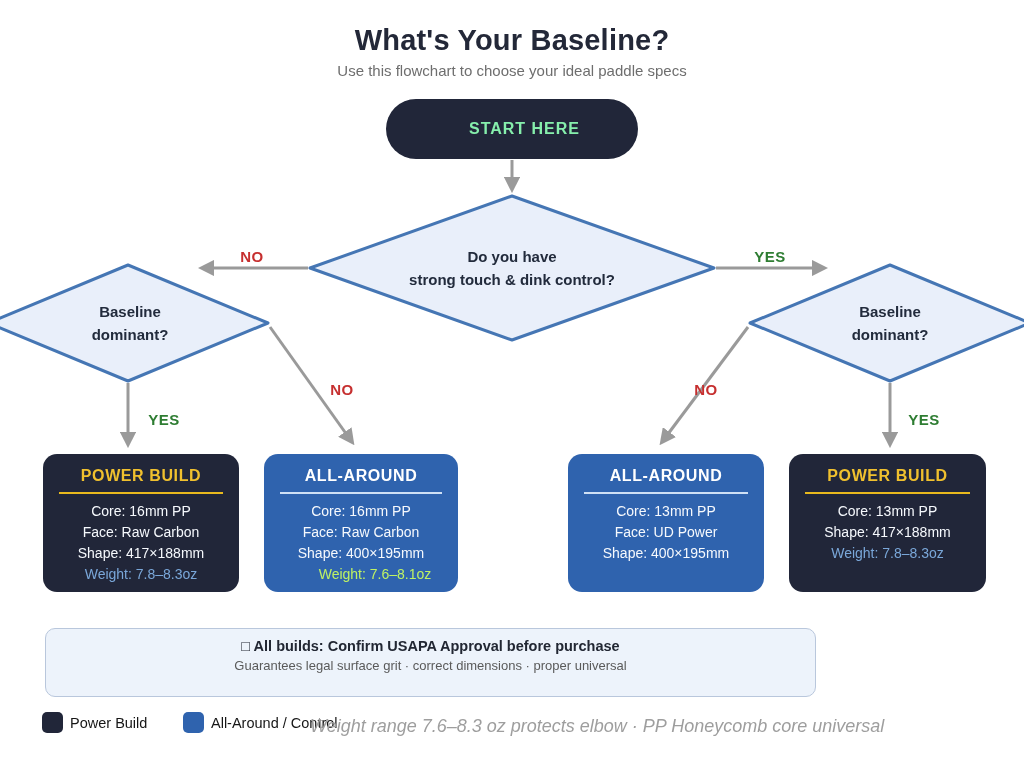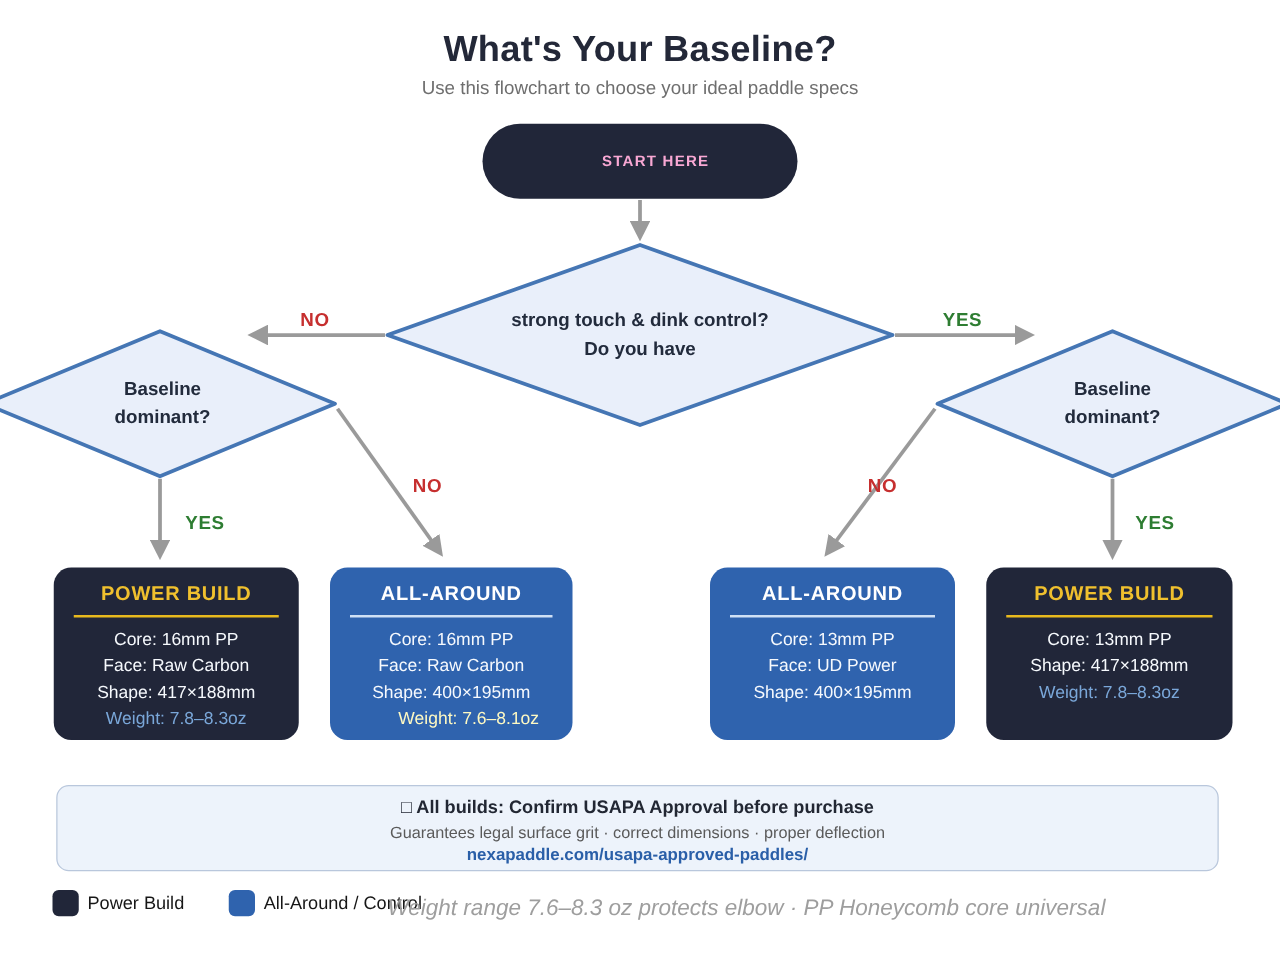--- a/index.html
+++ b/index.html
@@ -9,21 +9,21 @@
   .title { position:absolute; top:24px; left:0; width:100%; text-align:center;
            font-size:29px; font-weight:bold; color:#232838; letter-spacing:0.2px; }
   .subtitle { position:absolute; top:62px; left:0; width:100%; text-align:center;
               font-size:15px; color:#6e6e6e; }
 
   .svg-layer { position:absolute; left:0; top:0; }
 
   .start { position:absolute; left:386px; top:99px; width:252px; height:60px;
            background:#212639; border-radius:30px; display:flex; align-items:center;
            justify-content:center; }
-  .start span { color:#f9a8d4; font-weight:bold; font-size:12px; letter-spacing:1px;margin-left:25px; }
+  .start span { color:#86efac; font-weight:bold; font-size:16px; letter-spacing:1px;margin-left:25px; }
 
   .dlabel { position:absolute; transform:translate(-50%,-50%); text-align:center;
             font-weight:bold; font-size:15px; color:#222b3c; line-height:1.55; }
   .dlabel .ln { display:block; }
   #dmain { left:512px; top:268px; width:300px; }
   #dleft { left:130px; top:323px; width:160px; }
   #dright { left:890px; top:323px; width:160px; }
 
   .branch { position:absolute; transform:translate(-50%,-50%); font-weight:bold;
             font-size:15px; letter-spacing:0.5px; }
@@ -35,27 +35,27 @@
   .result.power { background:#212639; }
   .result.control { background:#2f63ae; }
   .rtitle { margin-top:13px; font-weight:bold; font-size:16px; letter-spacing:0.6px; color:#ffffff; }
   .result.power .rtitle { color:#f0c02e; }
   .divider { height:2px; margin:7px 16px 7px 16px; }
   .result.power .divider { background:#e8b91e; }
   .result.control .divider { background:#cfe0f5; }
   .spec { font-size:14px; line-height:21px; color:#f6f9fd; }
   .weight { font-size:14px; line-height:21px; }
   .result.power .weight { color:#7aa7d9; }
-  .result.control .weight { color:#fef9c3;margin-left:28px; }
+  .result.control .weight { color:#bef264;margin-left:28px; }
   #box1 { left:43px;  width:196px; }
   #box2 { left:264px; width:194px; }
   #box3 { left:568px; width:196px; }
   #box4 { left:789px; width:197px; }
 
-  .note { position:absolute; left:45px; top:628px; width:930px; height:69px;
+  .note { position:absolute; left:45px; top:628px; width:771px; height:69px;
           background:#edf3fb; border:1px solid #b9c7dc; border-radius:10px;
           text-align:center; box-sizing:border-box; padding-top:9px; }
   .n1 { font-size:14.5px; font-weight:bold; color:#222733; }
   .n2 { font-size:13px; color:#5a5a5a; margin-top:4px; }
   .n3 { font-size:13.5px; font-weight:bold; color:#2a5fa8; margin-top:3px; cursor:pointer; }
 
   .swatch { position:absolute; top:712px; width:21px; height:21px; border-radius:5px; }
   #sw-power { left:42px; background:#212639; }
   #sw-control { left:183px; background:#2f63ae; }
   .legend-label { position:absolute; top:715px; font-size:14.5px; color:#161616; }
@@ -92,22 +92,22 @@
       <polygon points="128,265 268,323 128,381 -12,323"></polygon>
       <polygon points="890,265 1030,323 890,381 750,323"></polygon>
     </g>
   </svg>
 
   <div class="start">
     <span>START HERE</span>
   </div>
 
   <div class="dlabel" id="dmain">
+    <span class="ln">Do you have</span>
     <span class="ln">strong touch &amp; dink control?</span>
-    <span class="ln">Do you have</span>
   </div>
   <div class="dlabel" id="dleft">
     <span class="ln">Baseline</span>
     <span class="ln">dominant?</span>
   </div>
   <div class="dlabel" id="dright">
     <span class="ln">Baseline</span>
     <span class="ln">dominant?</span>
   </div>
 
@@ -147,22 +147,21 @@
   <div class="result power" id="box4">
     <div class="rtitle">POWER BUILD</div>
     <div class="divider"></div>
     <div class="spec">Core: 13mm PP</div>
     <div class="spec">Shape: 417×188mm</div>
     <div class="weight">Weight: 7.8–8.3oz</div>
   </div>
 
   <div class="note">
     <div class="n1">□ All builds: Confirm USAPA Approval before purchase</div>
-    <div class="n2">Guarantees legal surface grit · correct dimensions · proper deflection</div>
-    <div class="n3">nexapaddle.com/usapa-approved-paddles/</div>
+    <div class="n2">Guarantees legal surface grit · correct dimensions · proper universal</div>
   </div>
 
   <div class="swatch" id="sw-power"></div>
   <span class="legend-label" id="ll-power">Power Build</span>
   <div class="swatch" id="sw-control"></div>
   <span class="legend-label" id="ll-control">All-Around / Control</span>
   <span class="footnote">Weight range 7.6–8.3 oz protects elbow · PP Honeycomb core universal</span>
 
 </div>
 

